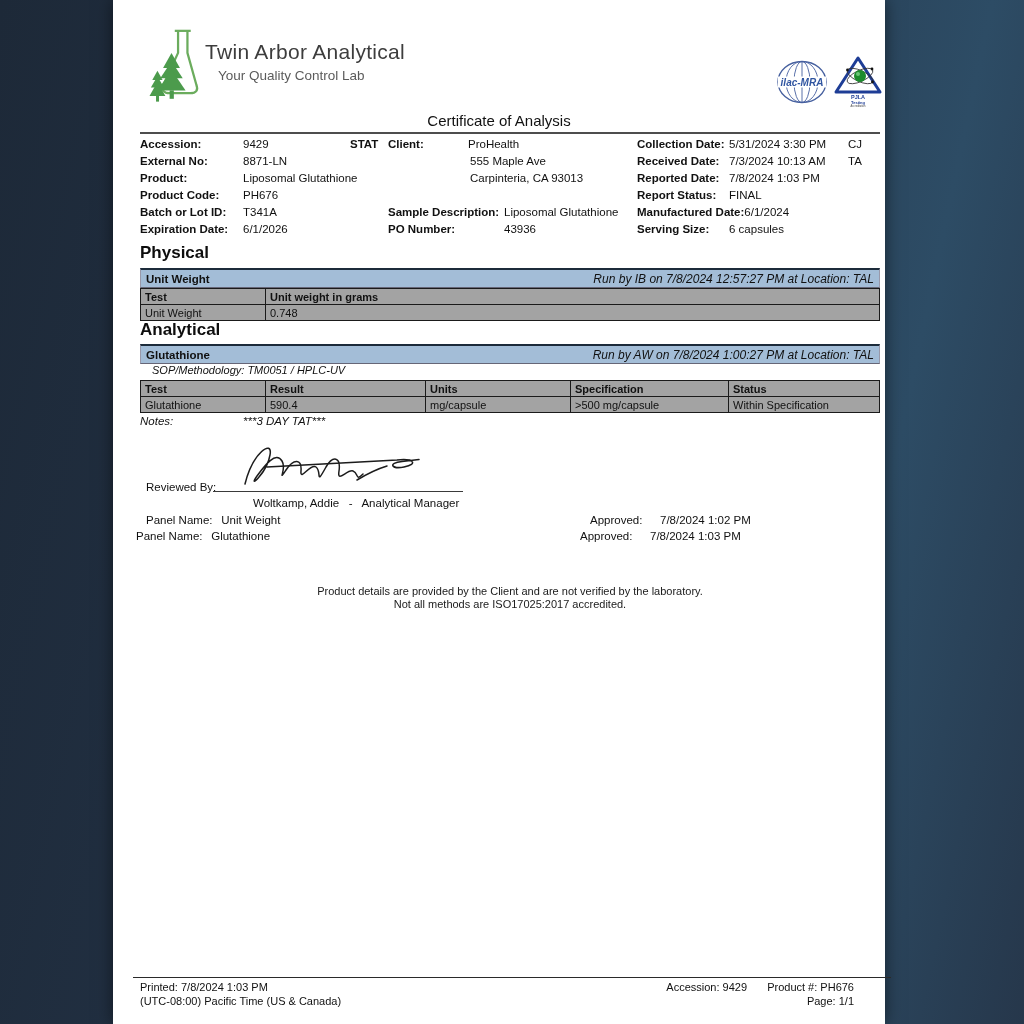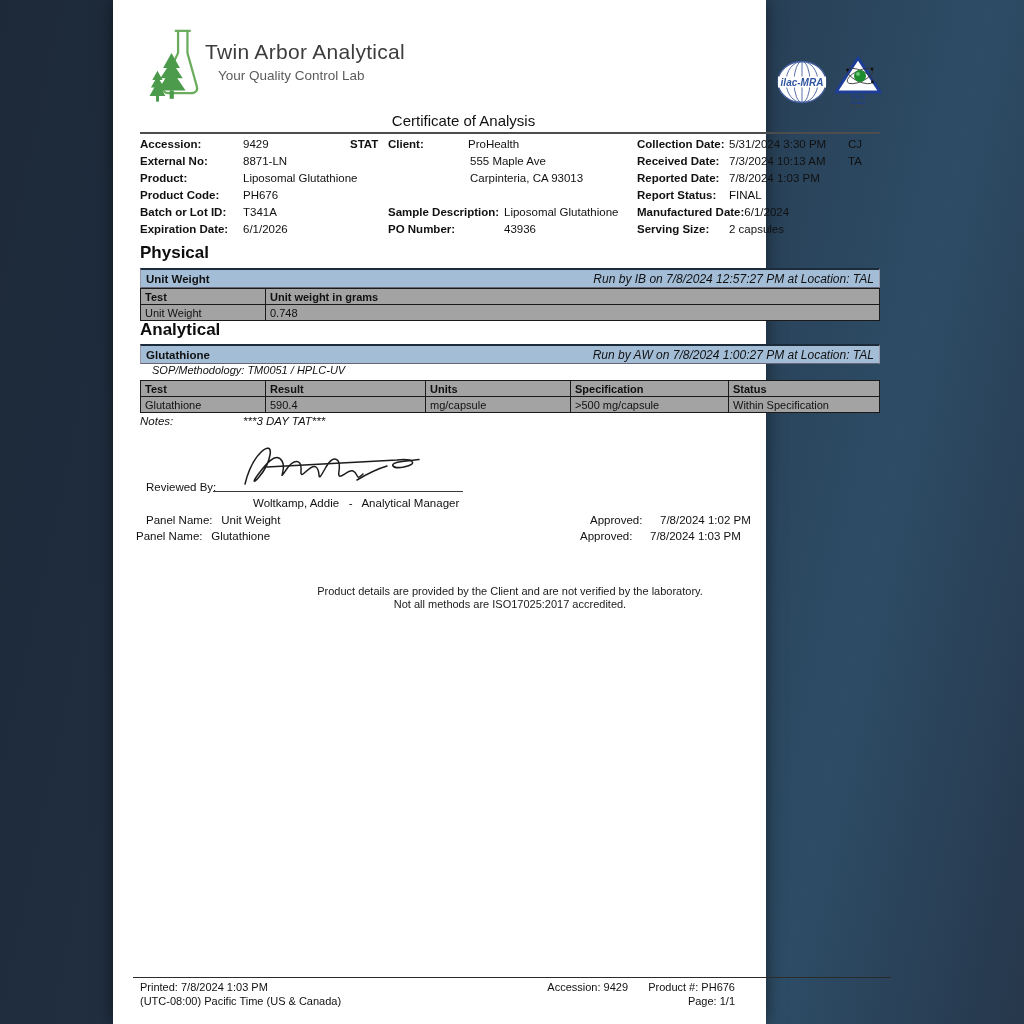--- a/index.html
+++ b/index.html
@@ -2,32 +2,32 @@
 <html><head>
 <meta charset="utf-8">
 <style>
   html,body{margin:0;padding:0;}
   body{
     width:1024px;height:1024px;position:relative;overflow:hidden;
     background:linear-gradient(102deg,#1d2938 0%,#223144 38%,#2d4c65 80%,#26374b 100%);
     font-family:"Liberation Sans",sans-serif;color:#111;
   }
   .page{
-    position:absolute;left:113px;top:0;width:653px;height:1024px;background:#ffffff;
+    position:absolute;left:113px;top:0;width:772px;height:1024px;background:#ffffff;
     box-shadow:0 0 16px rgba(0,0,0,.5);
   }
   .abs{position:absolute;}
   .i{font-style:italic;}
   .pre{white-space:pre;}
   .t11{font-size:11px;line-height:13px;}
   .t115{font-size:11.5px;line-height:14px;}
   .company{font-size:21px;color:#3d3d3d;letter-spacing:.3px;}
   .tagline{font-size:13.5px;color:#5b5b5b;}
   .address{font-size:11px;color:#2e2e2e;}
-  .doc-title{width:100%;text-align:center;font-size:15px;color:#111;margin-left:24px;}
+  .doc-title{width:100%;text-align:center;font-size:15px;color:#111;}
   .rule{background:#4d4d4d;}
   .info{width:740px;font-size:11.5px;white-space:nowrap;}
   .irow{position:absolute;left:0;width:740px;height:17px;}
   .g1{position:absolute;left:0;}
   .g2{position:absolute;left:248px;}
   .g2v{position:absolute;left:330px;}
   .g3{position:absolute;left:497px;}
   .ini{position:absolute;left:708px;}
   .stat{position:absolute;left:210px;font-weight:bold;}
   .lw1{display:inline-block;min-width:103px;font-weight:bold;}
@@ -125,21 +125,21 @@
       <span class="g3"><span class="lw3">Report Status:</span><span>FINAL</span></span>
     </div>
     <div class="irow" style="top:68px;">
       <span class="g1"><span class="lw1">Batch or Lot ID:</span><span>T341A</span></span>
       <span class="g2"><span class="lw2b">Sample Description:</span><span>Liposomal Glutathione</span></span>
       <span class="g3"><span class="lw3">Manufactured Date:</span><span>6/1/2024</span></span>
     </div>
     <div class="irow" style="top:85px;">
       <span class="g1"><span class="lw1">Expiration Date:</span><span>6/1/2026</span></span>
       <span class="g2"><span class="lw2b">PO Number:</span><span>43936</span></span>
-      <span class="g3"><span class="lw3">Serving Size:</span><span>2 capsules</span></span>
+      <span class="g3"><span class="lw3">Serving Size:</span><span>6 capsules</span></span>
     </div>
   </div>
 
   <div class="abs section-h" style="left:27px;top:243px;">Physical</div>
 
   <div class="abs bluebar" style="left:27px;top:268px;background:#a3bdd7;">
     <span class="pl">Unit Weight</span>
     <span class="ri">Run by IB on 7/8/2024 12:57:27 PM at Location: TAL</span>
   </div>
 

